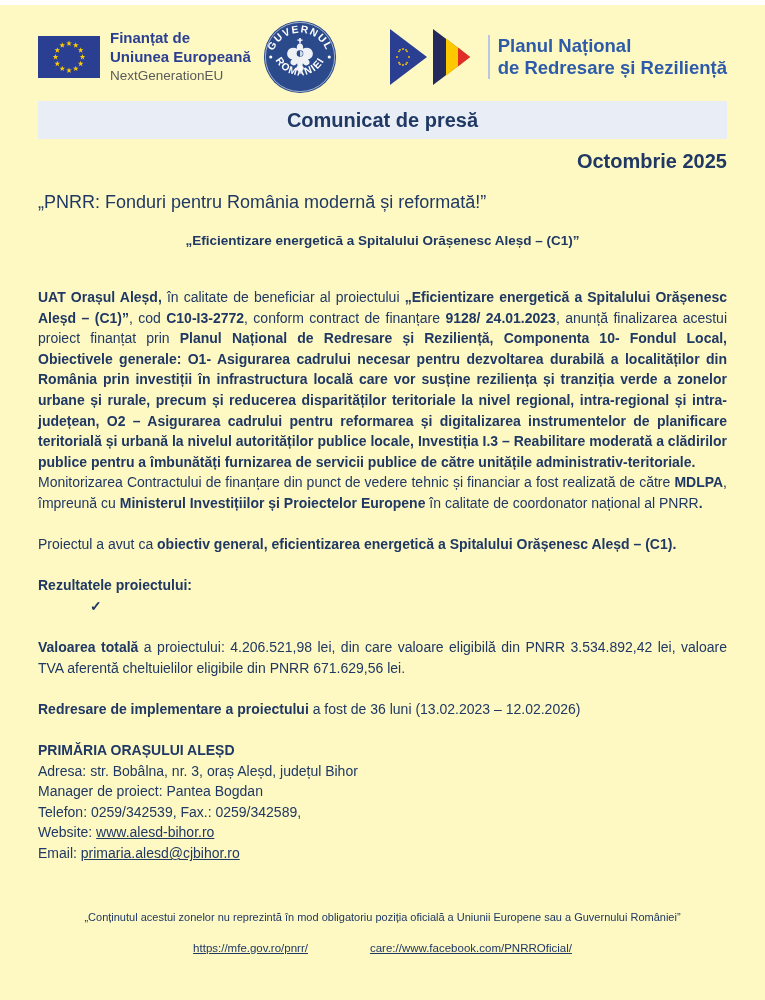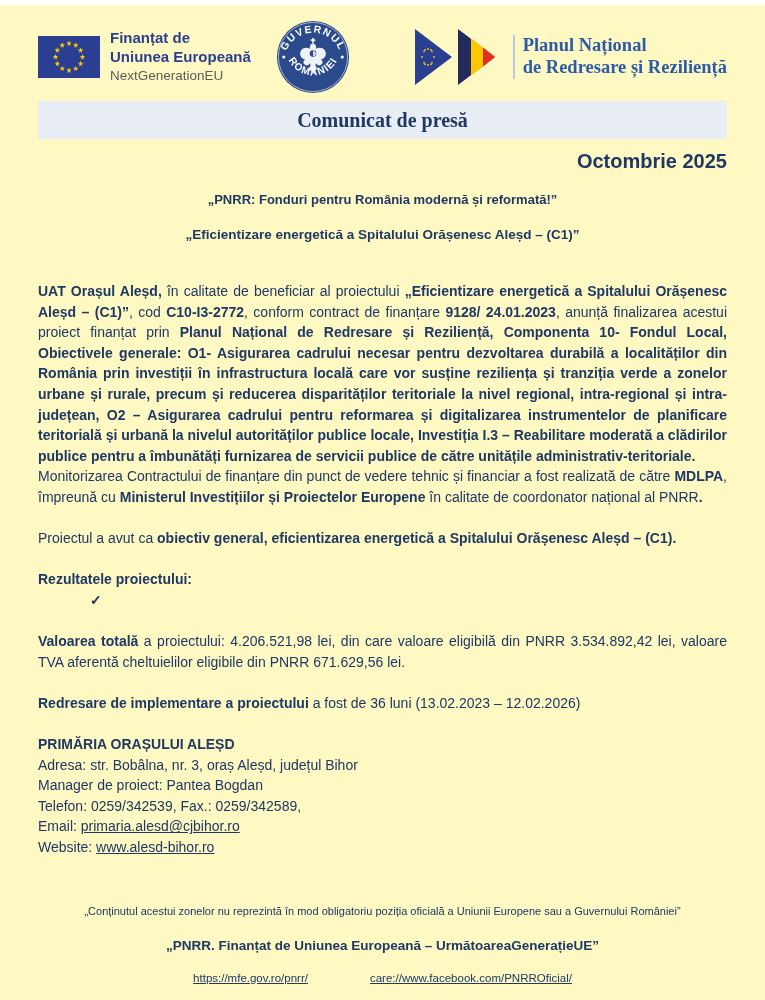--- a/index.html
+++ b/index.html
@@ -19,32 +19,31 @@
   .eu-text { line-height:1.22; }
   .eu-l1, .eu-l2 { font-weight:bold; color:#2b3f92; font-size:15px; }
   .eu-l3 { color:#5a5a5a; font-size:13.5px; margin-top:2px; }
   .gov-seal { width:78px; height:78px; margin-left:-40px; }
   .pnrr-logo { display:flex; align-items:center; }
   .pnrr-arrows { width:92px; height:58px; display:block; }
   .pnrr-text {
     border-left:2px solid #b9c7e4; margin-left:6px; padding-left:8px;
     font-weight:bold; color:#2d5ba9; font-size:18.5px; line-height:1.18;
     white-space:nowrap;
-    font-family:Liberation Serif, serif;
   }
   
   .banner {
     margin:4px 38px 0 38px; background:#e9edf6; height:38px;
     display:flex; align-items:center; justify-content:center;
   }
-  .banner h1 { font-size:20px; font-weight:bold; color:#1f3864;font-family:Liberation Serif, serif; }
+  .banner h1 { font-size:20px; font-weight:bold; color:#1f3864; }
   
   .content { padding:0 38px; }
   .date { text-align:right; font-weight:bold; font-size:20px; margin-top:11px; }
-  .h1 { text-align:center; font-size:13px; font-weight:bold; margin-top:19px; }
+  .h1 { font-size:18px; font-weight:normal; margin-top:19px; }
   .h2 { text-align:center; font-size:13.5px; font-weight:bold; margin-top:20px; }
   .body { font-size:14px; line-height:20.6px; }
   .just { text-align:justify; }
   .mt-block { margin-top:39px; }
   .mt-line  { margin-top:20.6px; }
   .bold { font-weight:bold; }
   .bullet { font-size:14px; line-height:20.6px; padding-left:52px; display:flex; gap:14px; }
   .check { font-weight:bold; }
   .contact div { font-size:14px; line-height:20.6px; }
   .lnk { color:#1f3864; text-decoration:underline; cursor:pointer; }
@@ -161,31 +160,30 @@
     <p class="body just mt-line"><b>Valoarea totală</b><span> a proiectului: 4.206.521,98 lei, din care valoare eligibilă din PNRR 3.534.892,42 lei, valoare TVA aferentă cheltuielilor eligibile din PNRR 671.629,56 lei.</span></p>
 
     <p class="body mt-line"><b>Redresare de implementare a proiectului</b><span> a fost de 36 luni (13.02.2023 – 12.02.2026)</span></p>
 
     <div class="contact mt-line">
       <div class="bold">PRIMĂRIA ORAȘULUI ALEȘD</div>
       <div>Adresa: str. Bobâlna, nr. 3, oraș Aleșd, județul Bihor</div>
       <div>Manager de proiect: Pantea Bogdan</div>
       <div>Telefon: 0259/342539, Fax.: 0259/342589,</div>
       <div>
+        <span>Website:</span>
+        <a class="lnk">www.alesd-bihor.ro</a>
+      </div>
+      <div>
         <span>Email:</span>
         <a class="lnk">primaria.alesd@cjbihor.ro</a>
-      </div>
-      <div>
-        <span>Website:</span>
-        <a class="lnk">www.alesd-bihor.ro</a>
       </div>
     </div>
   </main>
 
   <footer>
     <div class="quote">„Conținutul acestui zonelor nu reprezintă în mod obligatoriu poziția oficială a Uniunii Europene sau a Guvernului României”</div>
-    <div class="slogan">„PNRR. Finanțat de Uniunea Europeană – UrmătoareaGenerațieUE”</div>
     <div class="links">
       <a>https://mfe.gov.ro/pnrr/</a>
       <a>care://www.facebook.com/PNRROficial/</a>
     </div>
   </footer>
 </div>
 
 </body></html>

